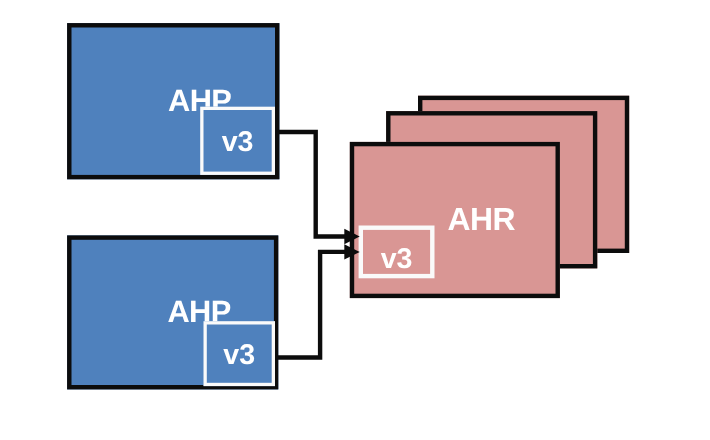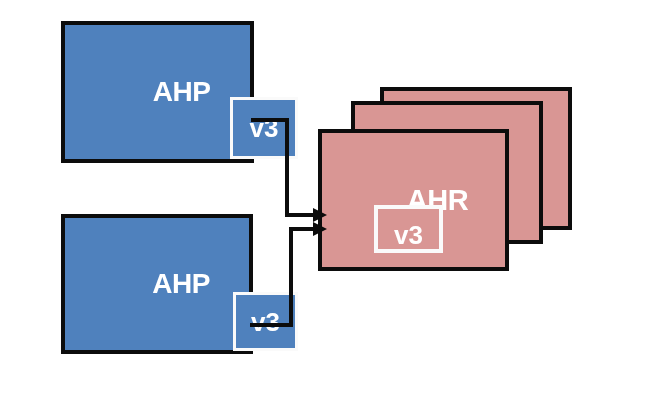--- a/index.html
+++ b/index.html
@@ -53,21 +53,20 @@
     position: absolute;
     box-sizing: border-box;
     display: flex;
     align-items: center;
     justify-content: center;
     color: var(--label-text, #ffffff);
     font-weight: bold;
     font-size: 26px;
     line-height: 1;
     user-select: none;
-    margin-left: 48px;
   }
   .badge-blue {
     background: var(--node-blue, #4f81bd);
     border: 3px solid var(--badge-border, #fafafa);
   }
   .badge-pink {
     background: var(--node-pink, #d99694);
     border: 4px solid var(--badge-border, #fafafa);
   }
   .v3-ahp1 { left: 182px; top: 97px;  width: 68px; height: 62px; z-index: 4; }

